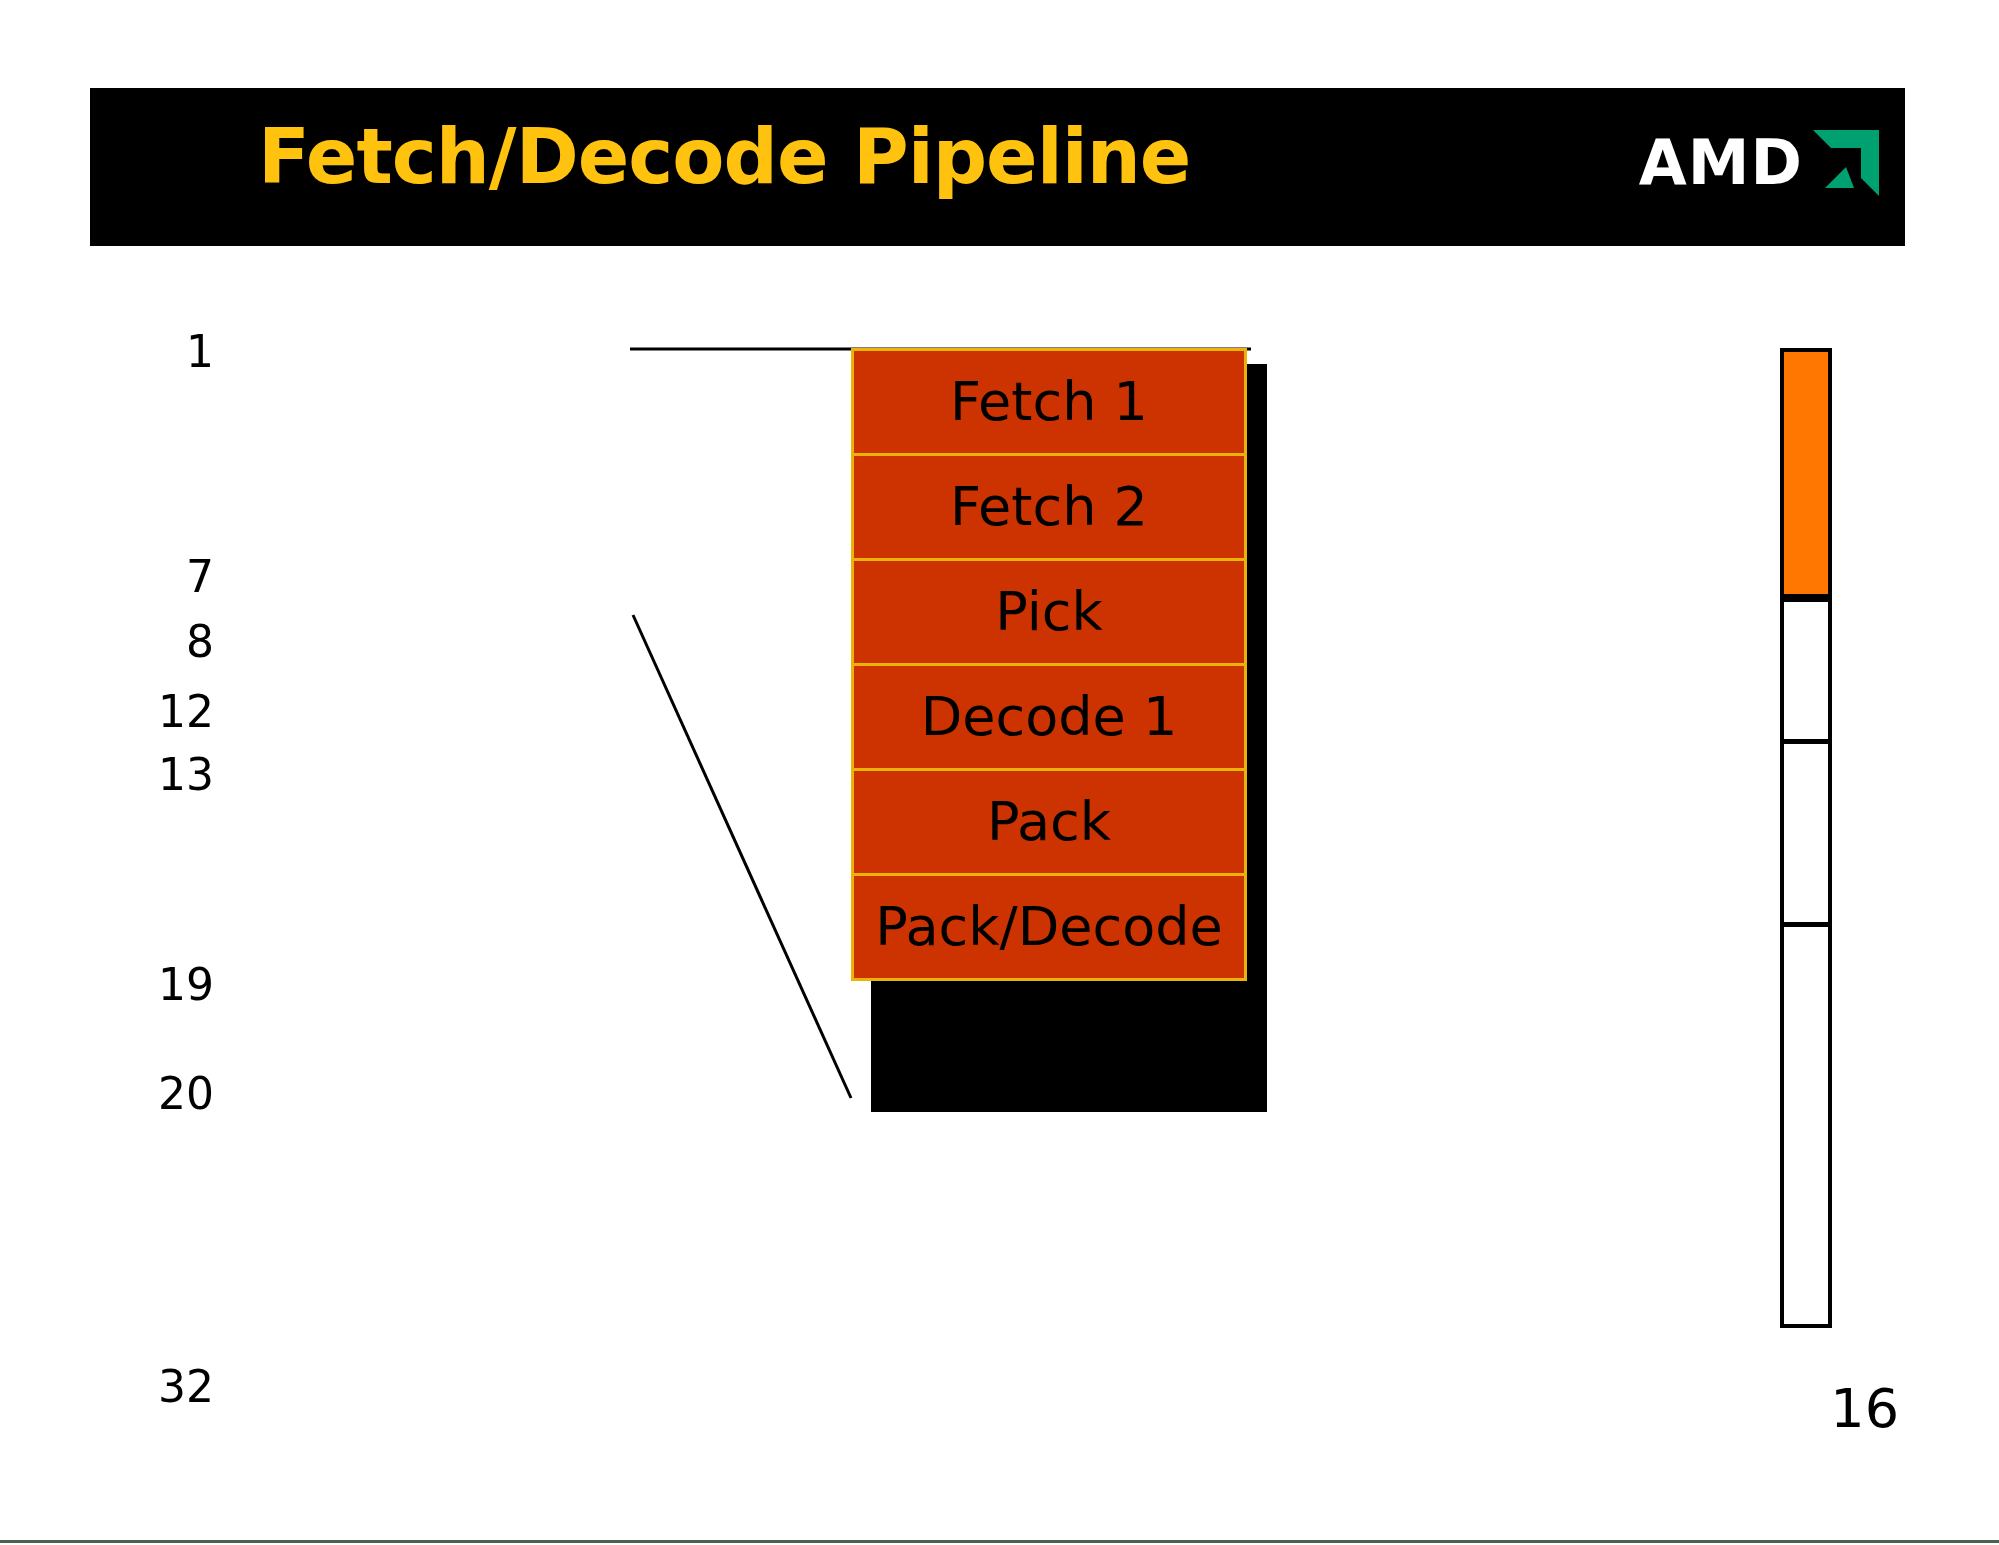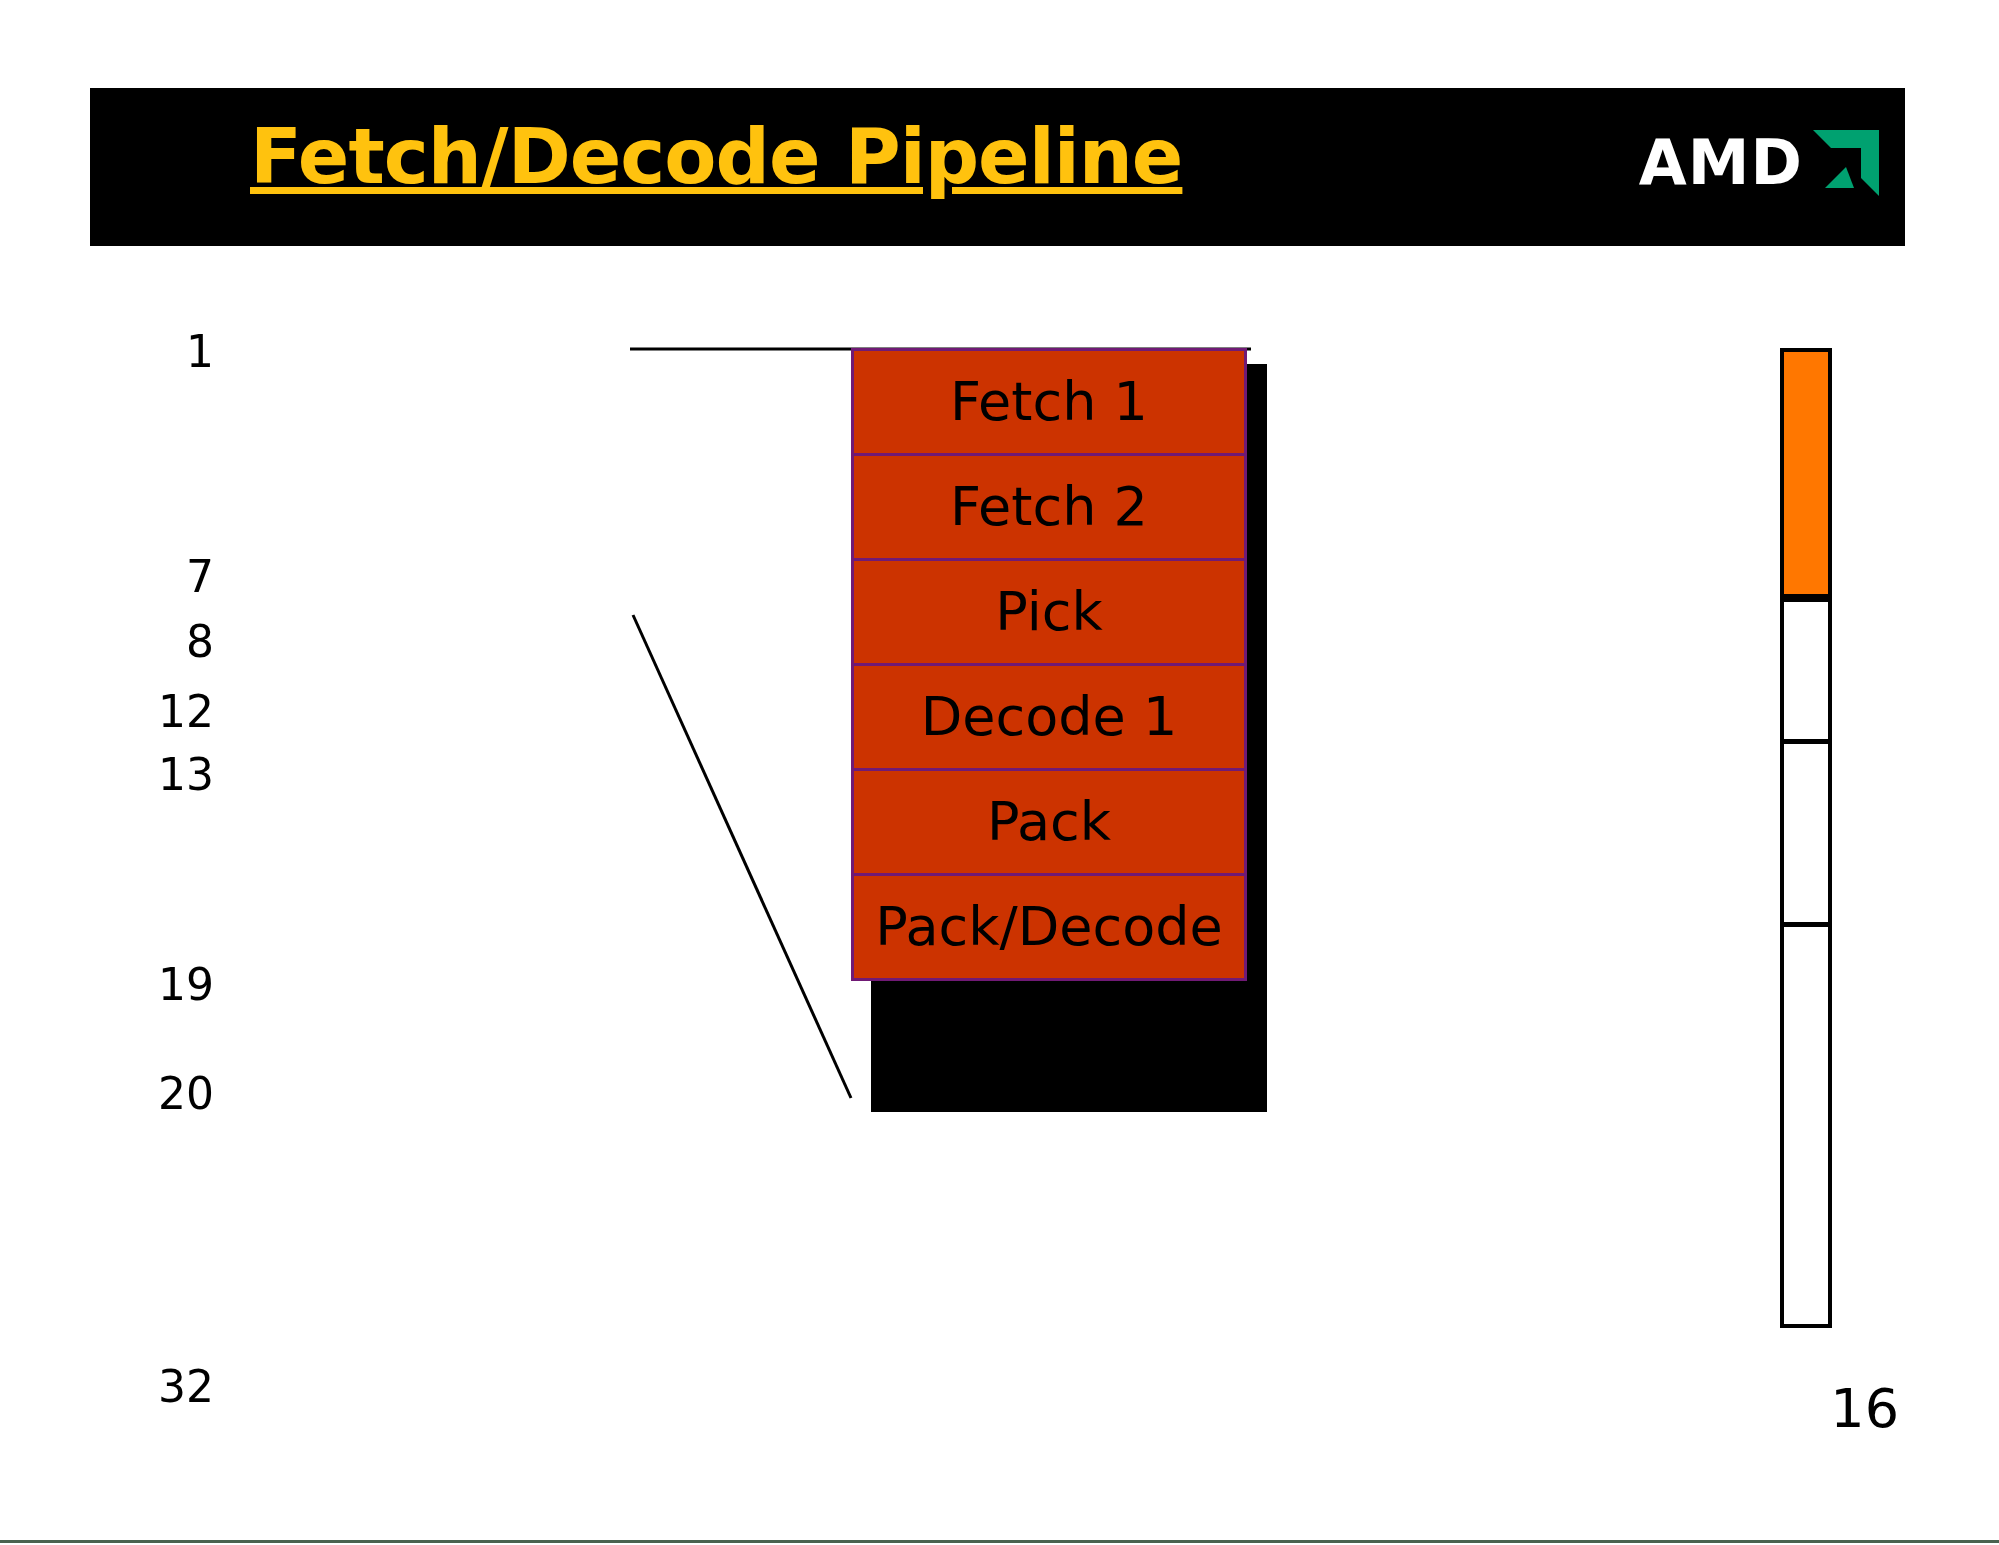--- a/index.html
+++ b/index.html
@@ -22,29 +22,28 @@
   #header-bar {
     position: absolute;
     left: 90px;
     top: 88px;
     width: 1815px;
     height: 158px;
     background: #000000;
   }
   #slide-title {
     position: absolute;
-    left: 250px;
+    left: 258px;
     top: 112px;
     font-family: "DejaVu Sans", sans-serif;
     font-size: 76px;
     font-weight: bold;
     color: #FFC20E;
     letter-spacing: -1px;
     white-space: nowrap;
-    text-decoration: underline;
   }
   #amd-logo {
     position: absolute;
     right: 120px;
     top: 130px;
     display: flex;
     align-items: center;
     gap: 10px;
   }
   #amd-wordmark {
@@ -168,21 +167,21 @@
     left: 871px;
     top: 364px;
     width: 396px;
     height: 748px;
     background: #000000;
   }
   .stage-box {
     position: relative;
     width: 396px;
     background: #CC3300;
-    border: 3px solid #701a75;
+    border: 3px solid #eab308;
     box-sizing: border-box;
     display: flex;
     align-items: center;
     justify-content: center;
     margin-top: -3px;
   }
   .stage-box:first-child { margin-top: 0; }
   .stage-label {
     font-size: 54px;
     color: #000000;

